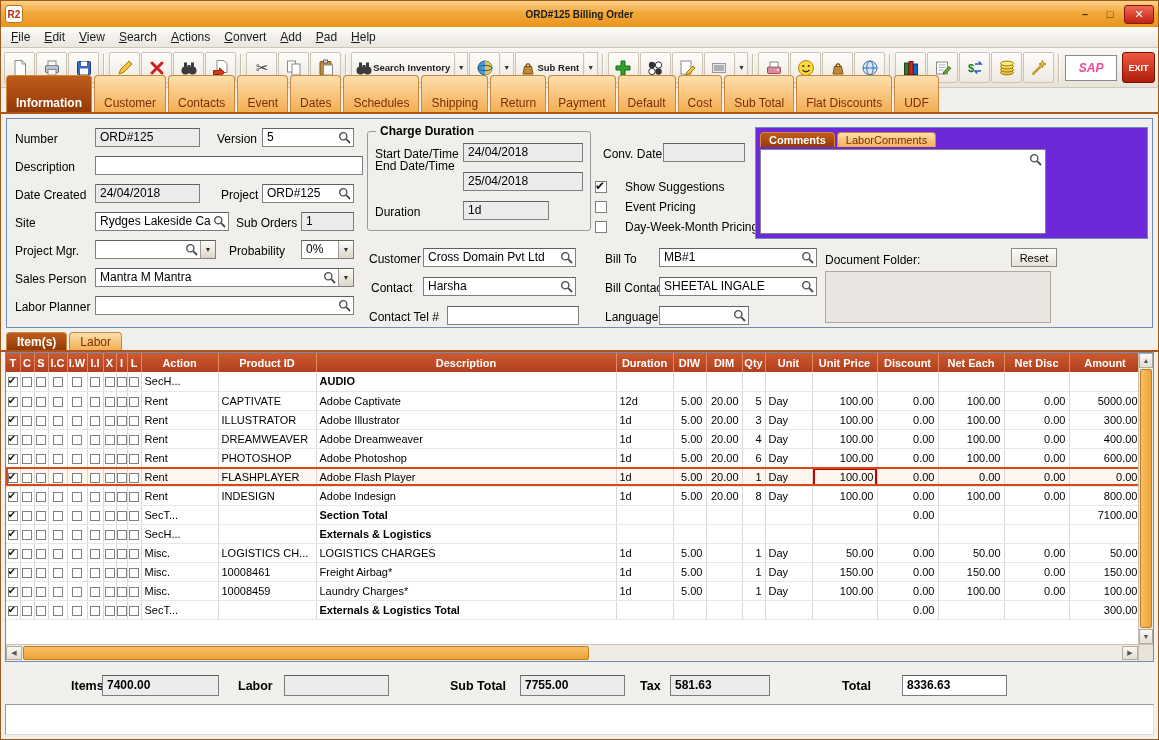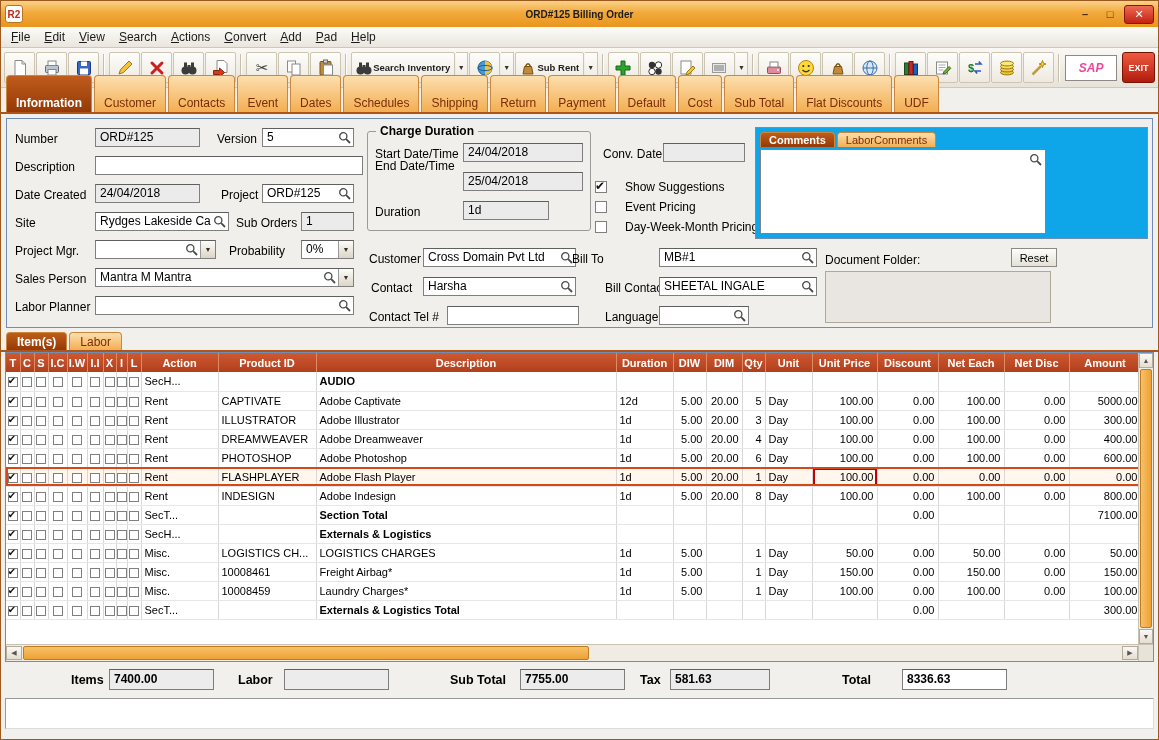--- a/index.html
+++ b/index.html
@@ -49,21 +49,21 @@
 .fld.withmag.witharrow{padding-right:33px}
 .mag{position:absolute;right:2px;top:2px;width:13px;height:13px}
 .mag svg{display:block}
 .withmag.witharrow .mag{right:17px}
 .cmb{position:absolute;right:0;top:0;bottom:0;width:15px;background:linear-gradient(#fdfcf9,#ddd5c5);border-left:1px solid #999;display:flex;align-items:center;justify-content:center}
 .group{position:absolute;border:1px solid #9a9a9a;border-radius:3px}
 .group-legend{position:absolute;top:-8px;left:8px;background:#f1efeb;padding:0 4px;font-size:12px;font-weight:bold}
 .cbrow{display:flex;align-items:center;gap:18px;height:20px;font-size:12px}
 .cb{display:inline-block;width:12px;height:12px;background:#fff;border:1px solid #7f7f7f;position:relative;vertical-align:middle;flex:0 0 auto}
 .cb.checked::after{content:"✔";position:absolute;left:-1px;top:-3px;font-size:12px;color:#111}
-.cpanel{position:absolute;left:748px;top:8px;width:393px;height:112px;border:1px solid #6f8eb4;background:#0ea5e9}
+.cpanel{position:absolute;left:748px;top:8px;width:393px;height:112px;border:1px solid #6f8eb4;background:#6d28d9}
 .ctabbar{display:flex;gap:2px;padding:2px 0 0 4px;height:19px;align-items:flex-end}
 .ctext{position:absolute;left:4px;top:21px;width:286px;height:85px;background:#fff;border:1px solid #838383}
 .ctext .mag{right:3px;top:3px}
 .reset-btn{position:absolute;left:1004px;top:129px;width:46px;height:19px;background:linear-gradient(#fdfdfb,#e6e1d6);border:1px solid #8a8a8a;font-size:11px;font-family:inherit}
 .docbox{position:absolute;left:818px;top:152px;width:226px;height:52px;background:#e9e6e1;border:1px solid #b0a89a}
 
 
 .itabbar{height:20px;display:flex;align-items:flex-end;gap:2px;padding-left:5px;border-bottom:2px solid #b0541c;margin-top:4px}
 .itab{font-size:12px;padding:2px 10px 1px}
 .table-panel{position:relative;margin:0 4px;height:310px;border:1px solid #6f8eb4;background:#fff}
@@ -88,21 +88,21 @@
 .up::after{content:"▲"}.down::after{content:"▼"}
 .vthumb{position:absolute;left:1px;right:1px;top:16px;bottom:16px;background:linear-gradient(90deg,#f8c069,#eda235);border:1px solid #bb7d20;border-radius:2px}
 .hscroll{position:absolute;left:0;right:15px;bottom:0;height:17px;background:#f0ece4;border-top:1px solid #c9c2b2}
 .hbtn{position:absolute;top:1px;bottom:1px;width:16px;font-size:7px}
 .hleft{left:0}.hright{right:0}
 .hleft::after{content:"◀"}.hright::after{content:"▶"}
 .hthumb{position:absolute;top:1px;bottom:1px;left:17px;width:566px;background:linear-gradient(#f8c069,#eda235);border:1px solid #bb7d20;border-radius:2px}
 .corner{position:absolute;right:0;bottom:0;width:15px;height:17px;background:#e8e3d8;border-left:1px solid #c9c2b2;border-top:1px solid #c9c2b2}
 
 
-.summary{position:relative;height:32px;margin-top:2px}
+.summary{position:relative;height:32px;margin-top:8px}
 .slbl{position:absolute;top:9px;font-size:12.5px;font-weight:bold;white-space:nowrap}
 .sfld{position:absolute;top:5px;height:21px;line-height:19px;background:#ececec;border:1px solid #7d7d7d;border-top-color:#5f5f5f;font-size:12px;font-weight:bold;padding:0 4px;overflow:hidden}
 .sfld.white{background:#fff}
 .statusbar{margin:2px 4px 0;height:31px;background:#fff;border:1px solid #9a9a9a;border-bottom-color:#dcdcdc;border-right-color:#dcdcdc}
 </style>
 </head>
 <body>
 
 <div class="win">
 
@@ -479,21 +479,21 @@
         </label>
       </div>
 
     <div class="lbl" style="left:362px;top:133px">Customer</div>
     <div class="fld withmag" style="left:416px;top:129px;width:153px"><span>Cross Domain Pvt Ltd</span><span class="mag">
           <svg width="13" height="13" viewBox="0 0 13 13">
             <circle cx="5.3" cy="5.3" r="3.6" fill="#fff" stroke="#4a4a4a" stroke-width="1.3"></circle>
             <line x1="8.2" y1="8.2" x2="12" y2="12" stroke="#4a4a4a" stroke-width="1.8"></line>
           </svg>
         </span></div>
-    <div class="lbl" style="left:565px;top:133px">Bill To</div>
+    <div class="lbl" style="left:598px;top:133px">Bill To</div>
     <div class="fld withmag" style="left:652px;top:129px;width:158px"><span>MB#1</span><span class="mag">
           <svg width="13" height="13" viewBox="0 0 13 13">
             <circle cx="5.3" cy="5.3" r="3.6" fill="#fff" stroke="#4a4a4a" stroke-width="1.3"></circle>
             <line x1="8.2" y1="8.2" x2="12" y2="12" stroke="#4a4a4a" stroke-width="1.8"></line>
           </svg>
         </span></div>
 
     <div class="lbl" style="left:364px;top:162px">Contact</div>
     <div class="fld withmag" style="left:416px;top:158px;width:153px"><span>Harsha</span><span class="mag">
           <svg width="13" height="13" viewBox="0 0 13 13">
@@ -922,21 +922,21 @@
     <div class="hscroll">
       <div class="sbtn hbtn hleft"></div>
       <div class="hthumb"></div>
       <div class="sbtn hbtn hright"></div>
     </div>
     <div class="corner"></div>
   </div>
 
   <div class="summary">
     <div class="slbl" style="left:70px">Items</div>
-    <div class="sfld" style="left:108px;width:105px">7400.00</div>
+    <div class="sfld" style="left:101px;width:117px">7400.00</div>
     <div class="slbl" style="left:237px">Labor</div>
     <div class="sfld" style="left:283px;width:105px"></div>
     <div class="slbl" style="left:449px">Sub Total</div>
     <div class="sfld" style="left:519px;width:105px">7755.00</div>
     <div class="slbl" style="left:639px">Tax</div>
     <div class="sfld" style="left:669px;width:100px">581.63</div>
     <div class="slbl" style="left:841px">Total</div>
     <div class="sfld white" style="left:901px;width:105px">8336.63</div>
   </div>
 

